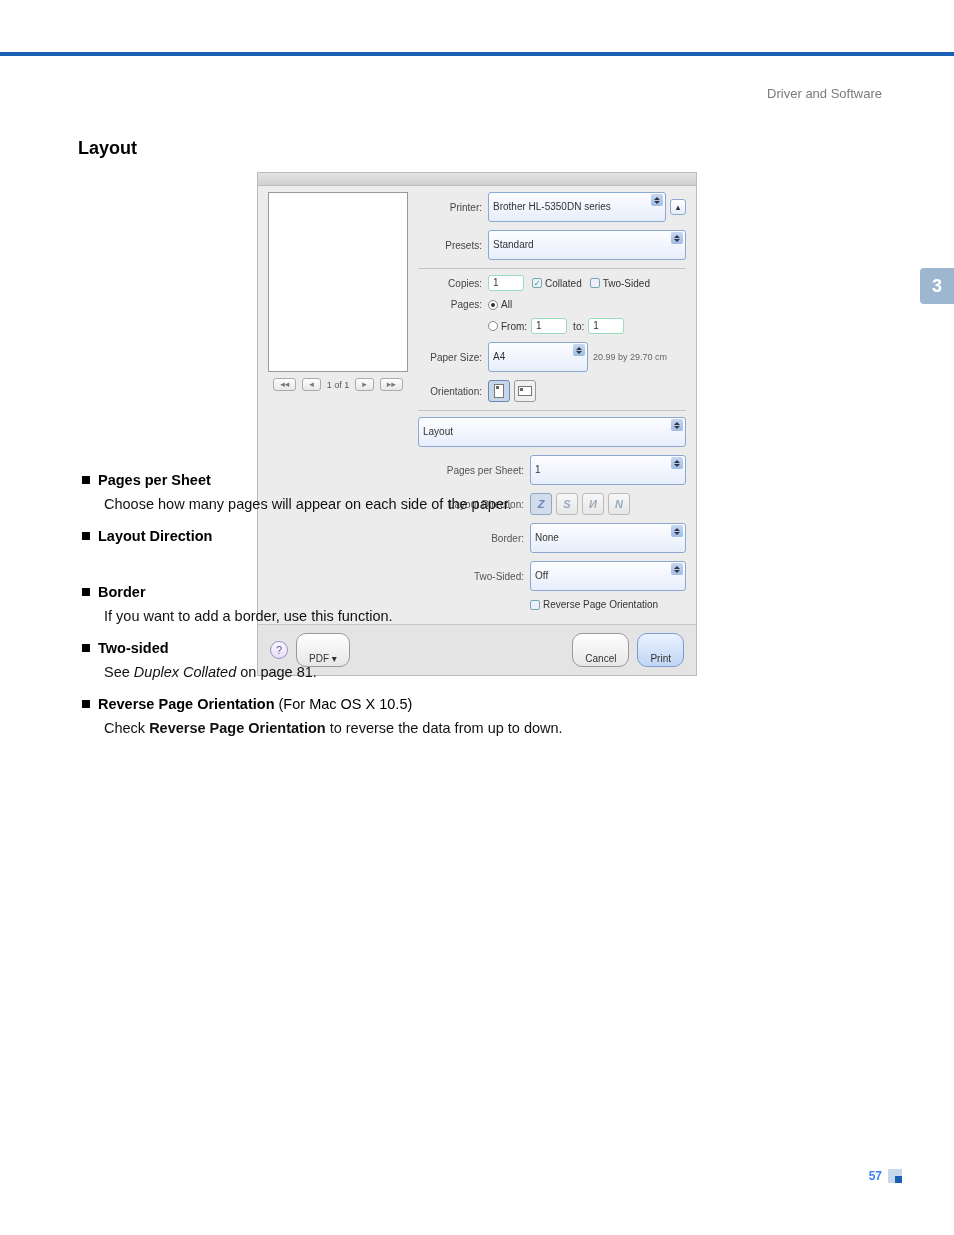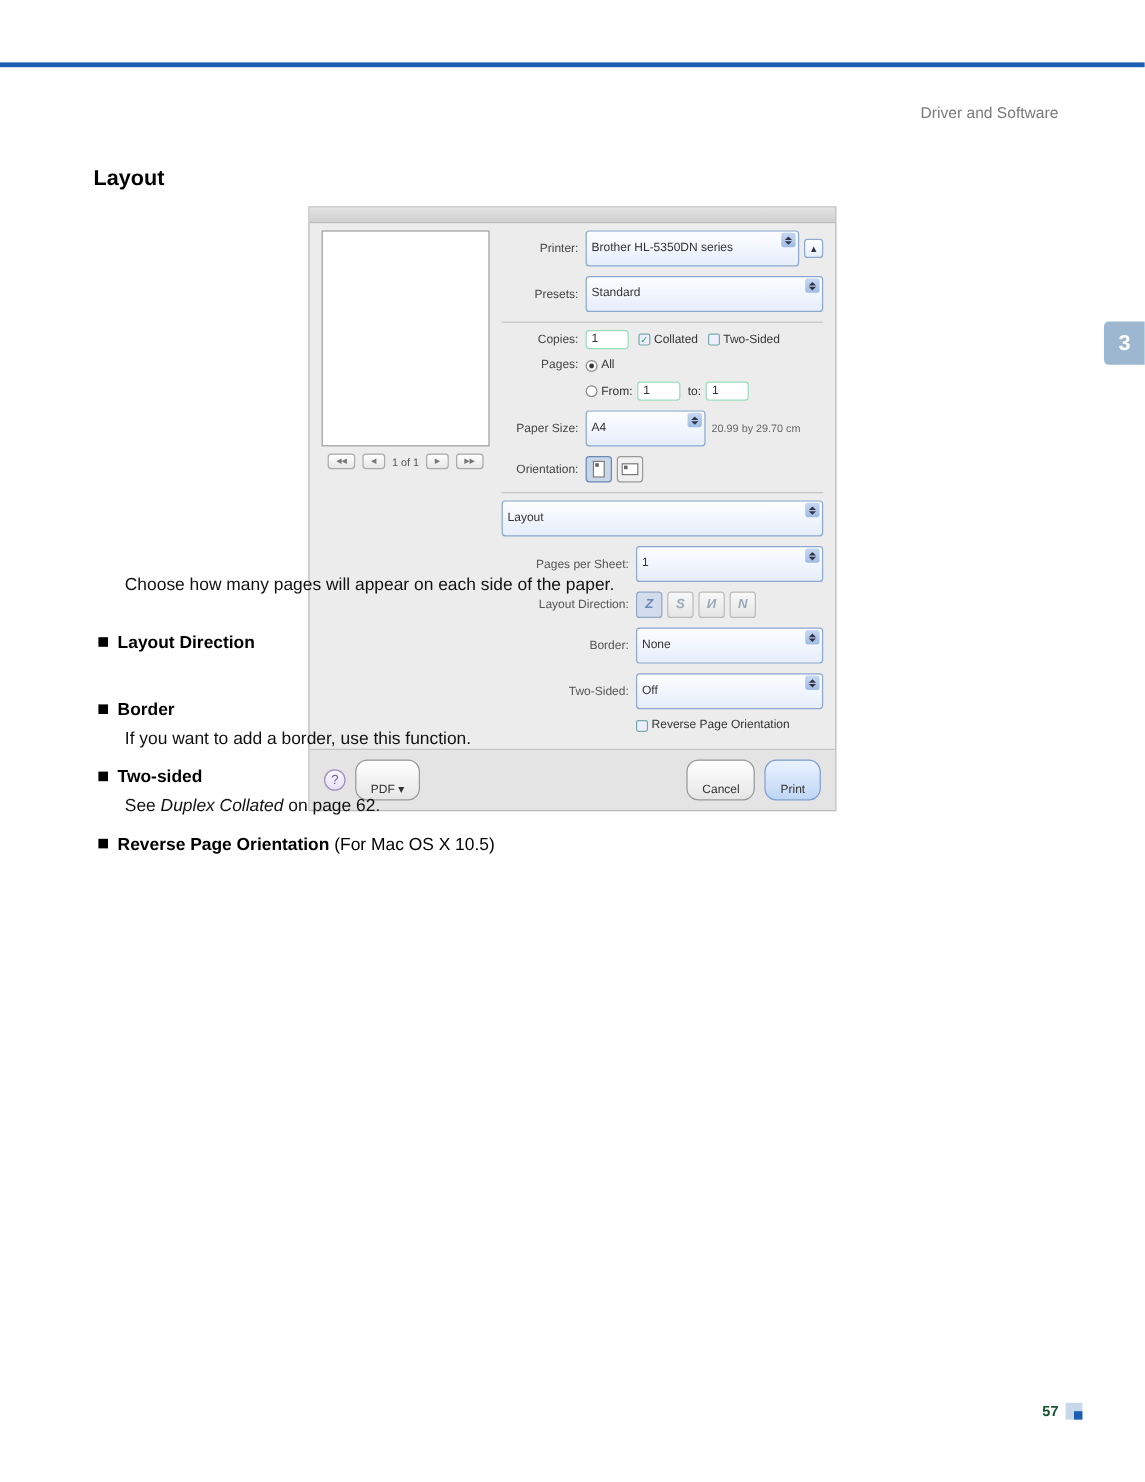--- a/index.html
+++ b/index.html
@@ -7,21 +7,21 @@
   .top-bar { position: absolute; top: 52px; left: 0; right: 0; height: 4px; background: #1a5fb4; }
   .page { position: relative; width: 954px; height: 1235px; }
   .breadcrumb { position: absolute; top: 86px; right: 72px; font-size: 13px; color: #7a7a7a; }
   .heading { position: absolute; top: 138px; left: 78px; font-size: 18px; font-weight: bold; }
   .side-tab { position: absolute; top: 268px; right: 0; width: 34px; height: 36px; background: #9db7d1; border-top-left-radius: 4px; border-bottom-left-radius: 4px; color: #fff; font-size: 18px; font-weight: bold; display: flex; align-items: center; justify-content: center; }
   .body-text { position: absolute; left: 82px; right: 72px; }
   .item-heading { font-size: 14.5px; font-weight: bold; color: #000; }
   .item-heading .normal { font-weight: normal; }
   .item-desc { font-size: 14.5px; font-weight: normal; color: #111; margin-top: 8px; margin-left: 22px; }
   .sq { display: inline-block; width: 8px; height: 8px; background: #000; margin-right: 8px; vertical-align: 1px; }
-  .page-num { position: absolute; right: 72px; bottom: 52px; font-size: 12px; font-weight: bold; color: #14532d; margin-left: 15px; }
+  .page-num { position: absolute; right: 72px; bottom: 52px; font-size: 12px; font-weight: bold; color: #3b82f6; margin-left: 15px; }
   .page-accent { position: absolute; right: 52px; bottom: 52px; width: 14px; height: 14px; background: #c7d8ea; }
   .page-accent .inner { position:absolute; right:0; bottom:0; width:7px; height:7px; background:#1a5fb4; }
 
   
   .dialog-wrap { position: absolute; top: 172px; left: 257px; width: 440px; border: 1px solid #bbb; background: #ececec; font-size: 10px; color: #333; }
   .dialog-top { height: 13px; background: linear-gradient(#e4e4e4,#cfcfcf); border-bottom:1px solid #bbb; }
   .dialog-body { padding: 6px 10px 6px 10px; display:flex; gap:10px; }
   .preview-col { width: 140px; display:flex; flex-direction:column; align-items:center; }
   .preview-box { width:140px; height:180px; border:1px solid #999; background:#fff; margin-bottom:6px;}
   .pager { display:flex; align-items:center; gap:6px; font-size:9px; color:#555;}
@@ -193,34 +193,36 @@
         <span class="round-btn">PDF ▾</span>
       </span>
       <span style="display:flex; gap:8px;">
         <span class="round-btn">Cancel</span>
         <span class="round-btn primary">Print</span>
       </span>
     </div>
   </div>
 
   <div class="body-text" style="top:472px;">
+    <div class="item-heading"><span class="sq"></span><span>Pages per Sheet</span></div>
     <div class="item-desc">Choose how many pages will appear on each side of the paper.</div>
   </div>
   <div class="body-text" style="top:528px;">
     <div class="item-heading"><span class="sq"></span><span>Layout Direction</span></div>
   </div>
   <div class="body-text" style="top:584px;">
     <div class="item-heading"><span class="sq"></span><span>Border</span></div>
     <div class="item-desc">If you want to add a border, use this function.</div>
   </div>
   <div class="body-text" style="top:640px;">
     <div class="item-heading"><span class="sq"></span><span>Two-sided</span></div>
-    <div class="item-desc"><span>See </span><em class="link">Duplex Collated</em><span> on page 62.</span></div>
+    <div class="item-desc"><span>See </span><em class="link">Duplex Collated</em><span> on page 81.</span></div>
   </div>
   <div class="body-text" style="top:696px;">
     <div class="item-heading"><span class="sq"></span><span>Reverse Page Orientation</span><span class="normal"> (For Mac OS X 10.5)</span></div>
+    <div class="item-desc"><span>Check </span><b>Reverse Page Orientation</b><span> to reverse the data from up to down.</span></div>
   </div>
 
   <div class="page-num">57</div>
   <div class="page-accent">
       <div class="inner"></div>
     </div>
 </div>
 
 </body></html>

